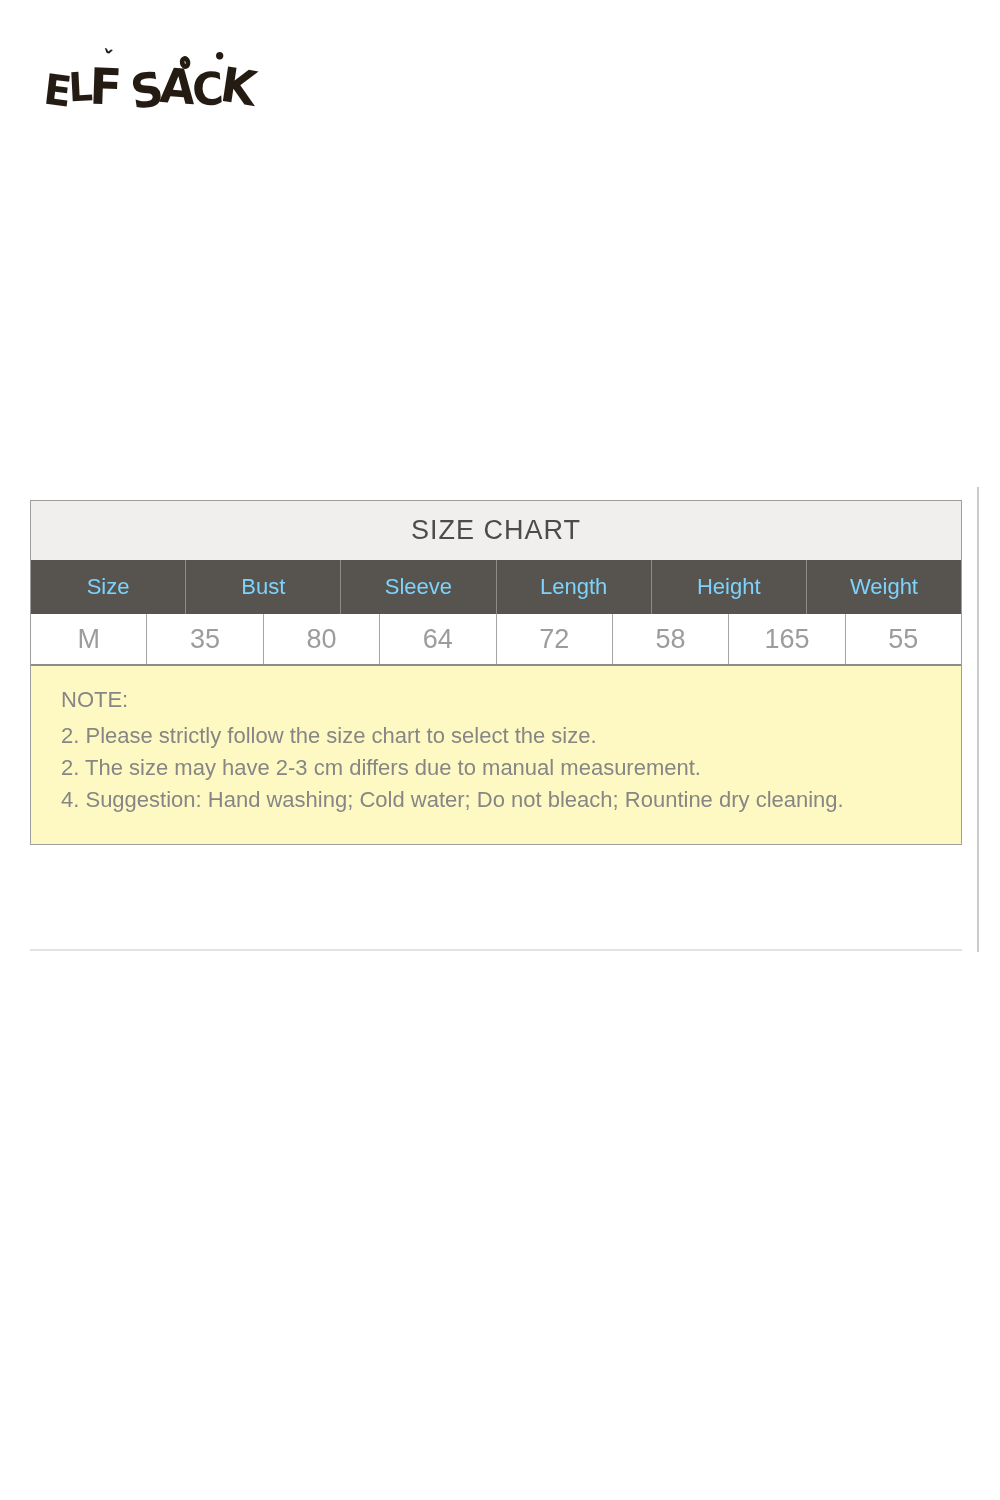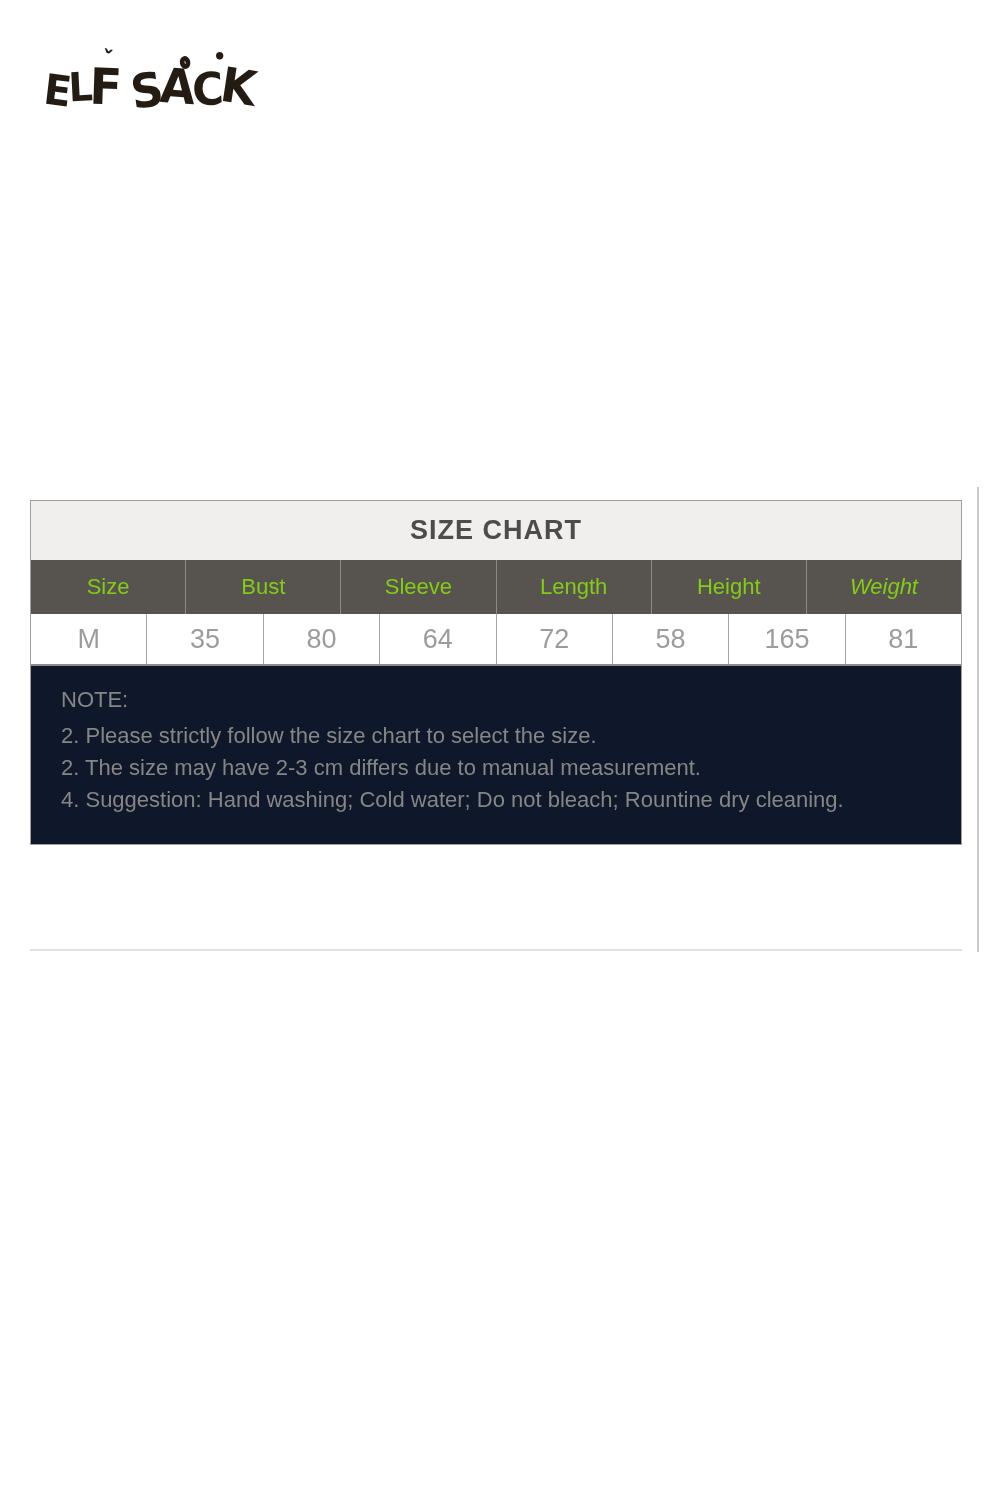--- a/index.html
+++ b/index.html
@@ -42,37 +42,37 @@
   }
 
   
   .size-card {
     position:absolute; left:30px; top:500px; width:932px;
     border:1px solid #9e9e9e; background:#ffffff;
   }
   .card-title {
     height:59px; background:#f0efee;
     display:flex; align-items:center; justify-content:center;
-    font-size:27px; font-weight:bold; color:#4c4c4c; letter-spacing:1px;
+    font-size:27px; font-weight:normal; color:#4c4c4c; letter-spacing:1px;
   }
   .head-row { display:flex; height:54px; background:#57534f; }
   .hcell {
     flex:1; display:flex; align-items:center; justify-content:center;
-    color:#84cc16; font-size:22px; border-right:1px solid #8d8a87;
+    color:#7dd3fc; font-size:22px; border-right:1px solid #8d8a87;
   }
-  .hcell:last-child { border-right:none;font-style:italic; }
+  .hcell:last-child { border-right:none; }
   .data-row { display:flex; height:52px; background:#ffffff; border-bottom:2px solid #8c8c8c; }
   .dcell {
     flex:1; display:flex; align-items:center; justify-content:center;
     color:#9c9c9c; font-size:27px; border-right:1px solid #a5a5a5;
   }
   .dcell:last-child { border-right:none; }
 
   
-  .notes { padding:17px 30px 28px 30px; color:#868686; font-size:22px; background:#0f172a; }
+  .notes { padding:17px 30px 28px 30px; color:#868686; font-size:22px; background:#fef9c3; }
   .note-title { line-height:34px; margin-bottom:3px; }
   .note-line { line-height:32px; }
   .note-line.indent { padding-left:28px; }
 
   
   .adjacent-edge {
     position:absolute; left:977px; top:487px; width:2px; height:465px;
     background:#cbcbcb;
   }
   .next-edge {
@@ -114,21 +114,21 @@
     </div>
 
     <div class="data-row">
       <div class="dcell">M</div>
       <div class="dcell">35</div>
       <div class="dcell">80</div>
       <div class="dcell">64</div>
       <div class="dcell">72</div>
       <div class="dcell">58</div>
       <div class="dcell">165</div>
-      <div class="dcell">81</div>
+      <div class="dcell">55</div>
     </div>
 
     <div class="notes">
       <div class="note-title">NOTE:</div>
       <div class="note-line">2. Please strictly follow the size chart to select the size.</div>
       <div class="note-line">2. The size may have 2-3 cm differs due to manual measurement.</div>
       <div class="note-line">4. Suggestion: Hand washing; Cold water; Do not bleach; Rountine dry cleaning.</div>
     </div>
   </div>
 

